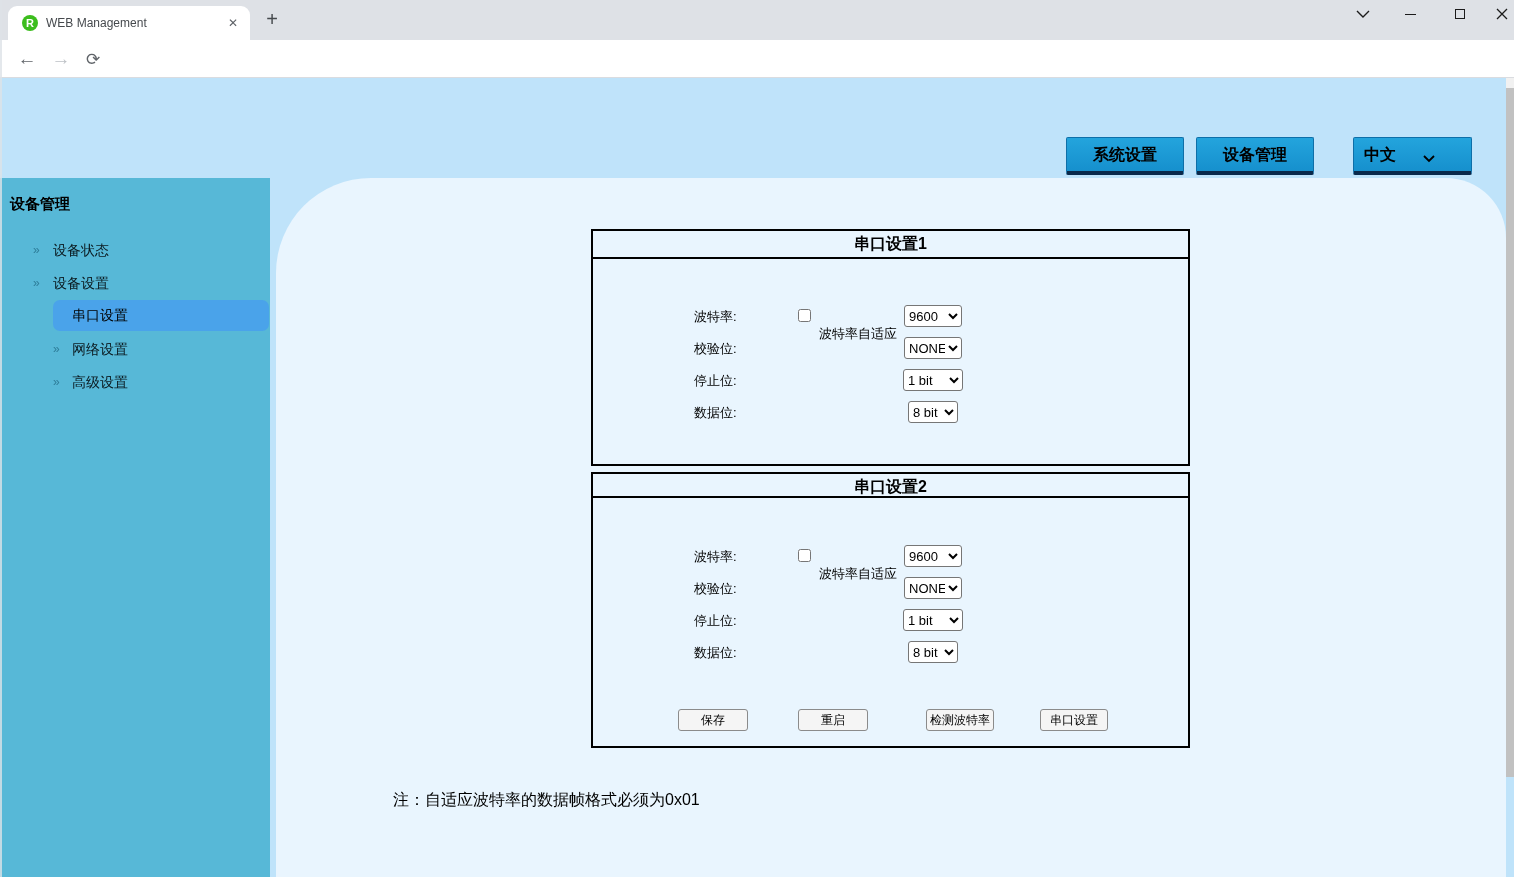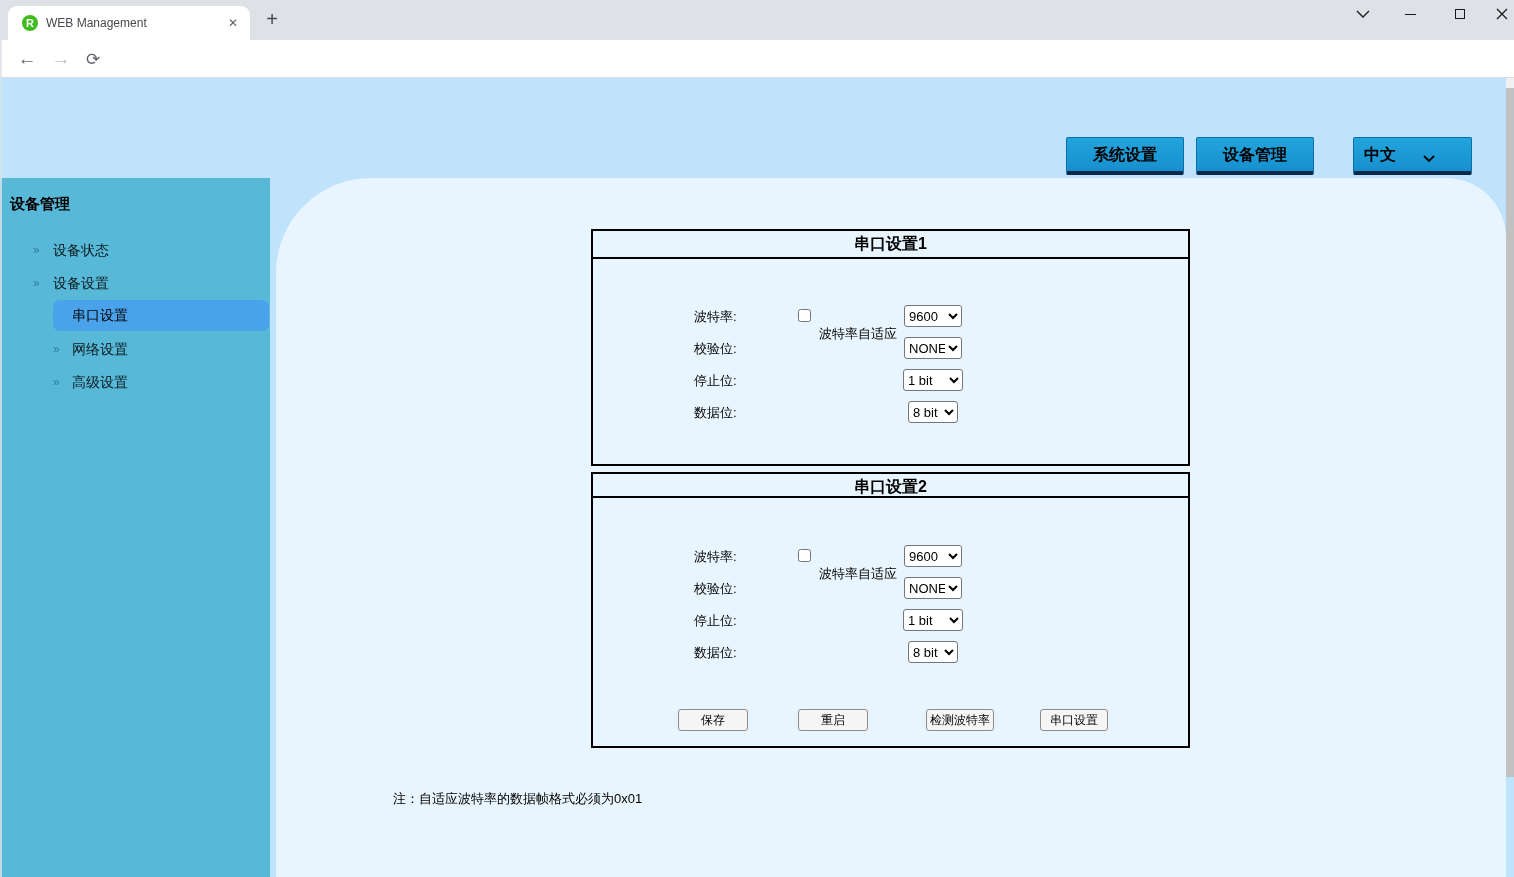--- a/index.html
+++ b/index.html
@@ -108,21 +108,21 @@
   .r1 { top:46px; } .r2 { top:78px; } .r3 { top:110px; } .r4 { top:142px; }
   .p2r1 { top:47px; } .p2r2 { top:79px; } .p2r3 { top:111px; } .p2r4 { top:143px; }
   .act-btn { position:absolute; top:211px; height:22px; background:#f5f5f5; border:1px solid #8b8b8b;
              border-radius:3px; font-size:12px; color:#000; text-align:center;
              font-family:"Liberation Sans", sans-serif; padding:0; }
   .act-save { left:85px; width:70px; }
   .act-restart { left:205px; width:70px; }
   .act-detect { left:333px; width:68px; }
   .act-refresh { left:447px; width:68px; }
 
-  .note { position:absolute; left:117px; top:612px; font-size:13px; color:#000; }
+  .note { position:absolute; left:117px; top:612px; font-size:16px; color:#000; }
 
   .scrollbar { position:absolute; right:0; top:0; width:8px; height:699px; background:#f1f1f1; }
   .scroll-thumb { position:absolute; left:0; top:10px; width:8px; height:689px; background:#c1c1c1; }
 </style>
 </head>
 <body>
 
 <div class="screen">
 
   <div class="titlebar">

